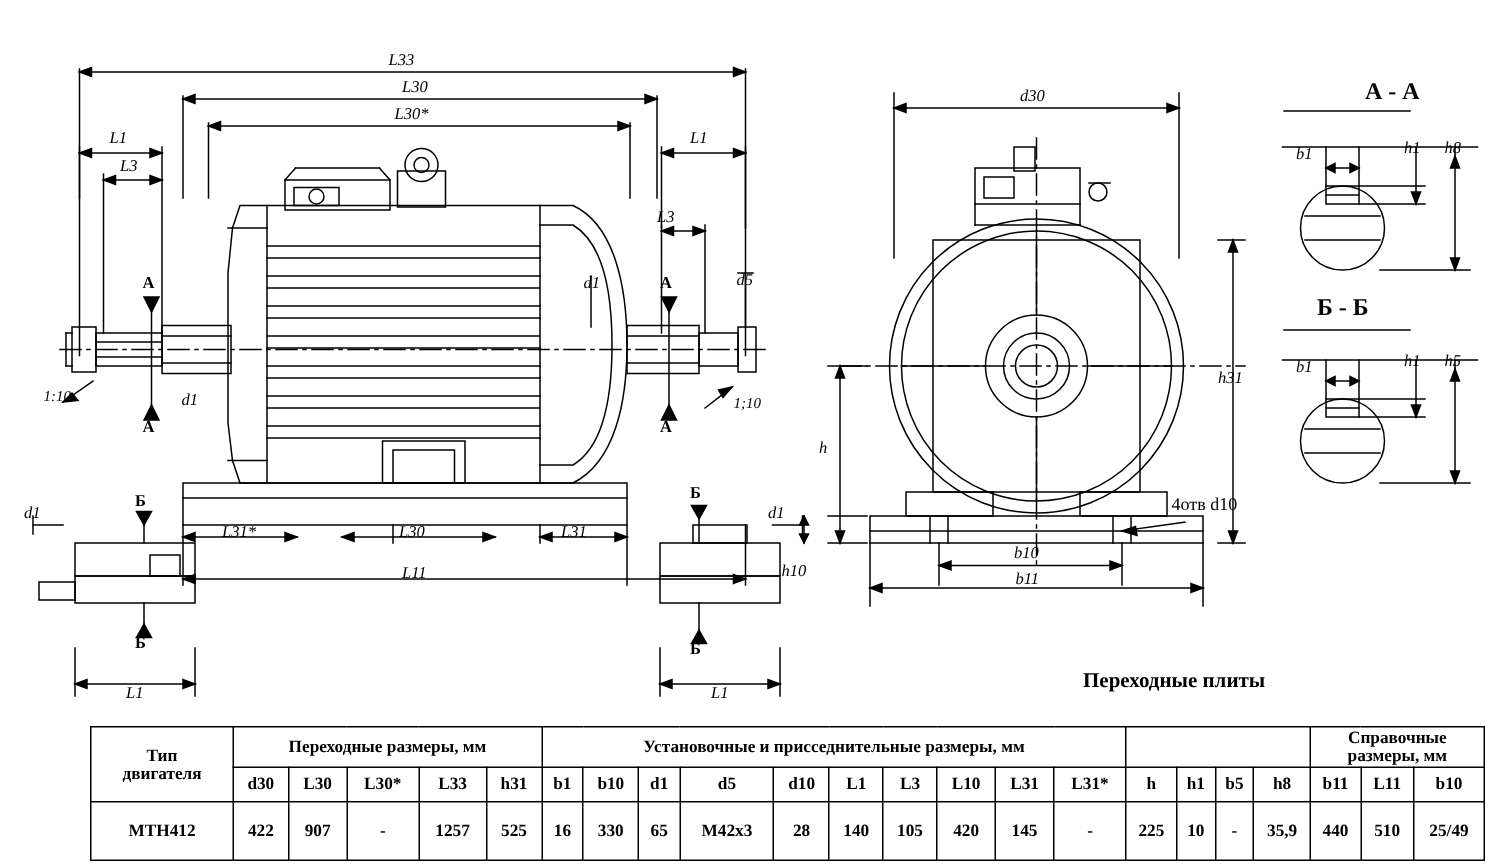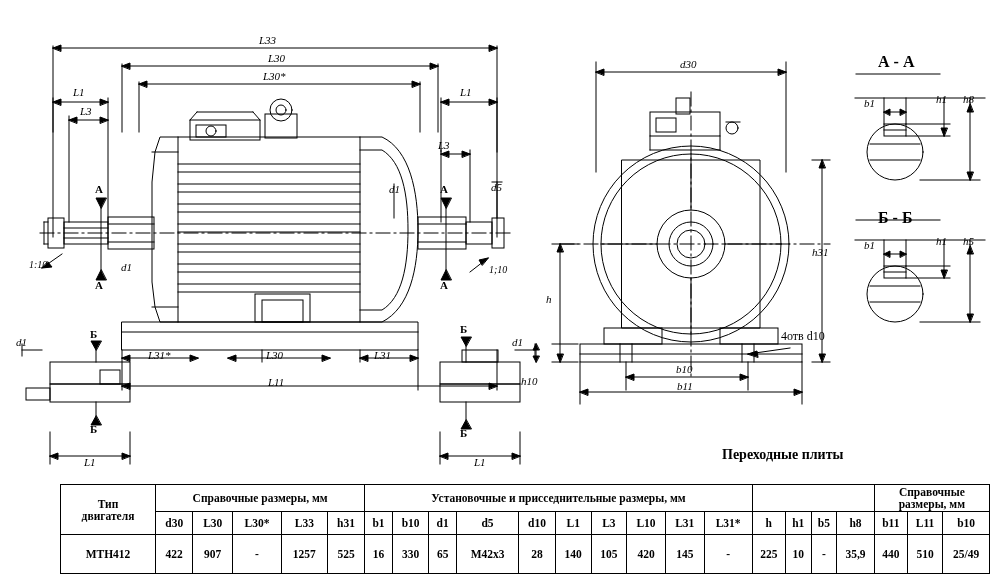--- a/index.html
+++ b/index.html
@@ -419,34 +419,34 @@
   <div class="lbl" style="left:677px;top:349px;">b11</div>
   <div class="lbl up" style="left:781px;top:298px;font-size:12px;">4отв d10</div>
 
   <div class="lbl" style="left:864px;top:66px;">b1</div>
   <div class="lbl" style="left:936px;top:62px;">h1</div>
   <div class="lbl" style="left:963px;top:62px;">h8</div>
   <div class="lbl" style="left:864px;top:208px;">b1</div>
   <div class="lbl" style="left:936px;top:204px;">h1</div>
   <div class="lbl" style="left:963px;top:204px;">h5</div>
 
-  <div class="lbl up" style="left:878px;top:22px;font-size:16px;font-weight:bold;text-align:right;">А - А</div>
-  <div class="lbl up" style="left:878px;top:178px;font-size:16px;font-weight:bold;">Б - Б</div>
+  <div class="lbl up" style="left:910px;top:22px;font-size:16px;font-weight:bold;text-align:right;">А - А</div>
+  <div class="lbl up" style="left:878px;top:166px;font-size:16px;font-weight:bold;">Б - Б</div>
 
   <div class="title-block" style="left:722px;top:415px;font-size:14px;">Переходные плиты</div>
 
   <div class="tbl-wrap">
     <table class="spec">
       <thead>
         <tr>
           <th class="grp type" rowspan="2">
             <div>Тип</div>
             <div>двигателя</div>
           </th>
-          <th class="grp" colspan="5">Справочные размеры, мм</th>
+          <th class="grp" colspan="5">Переходные размеры, мм</th>
           <th class="grp" colspan="10">Установочные и присседнительные размеры, мм</th>
           <th class="grp" colspan="4"></th>
           <th class="grp" colspan="3">
             <div>Справочные</div>
             <div>размеры, мм</div>
           </th>
         </tr>
         <tr>
           <th class="sub">d30</th>
           <th class="sub">L30</th>

